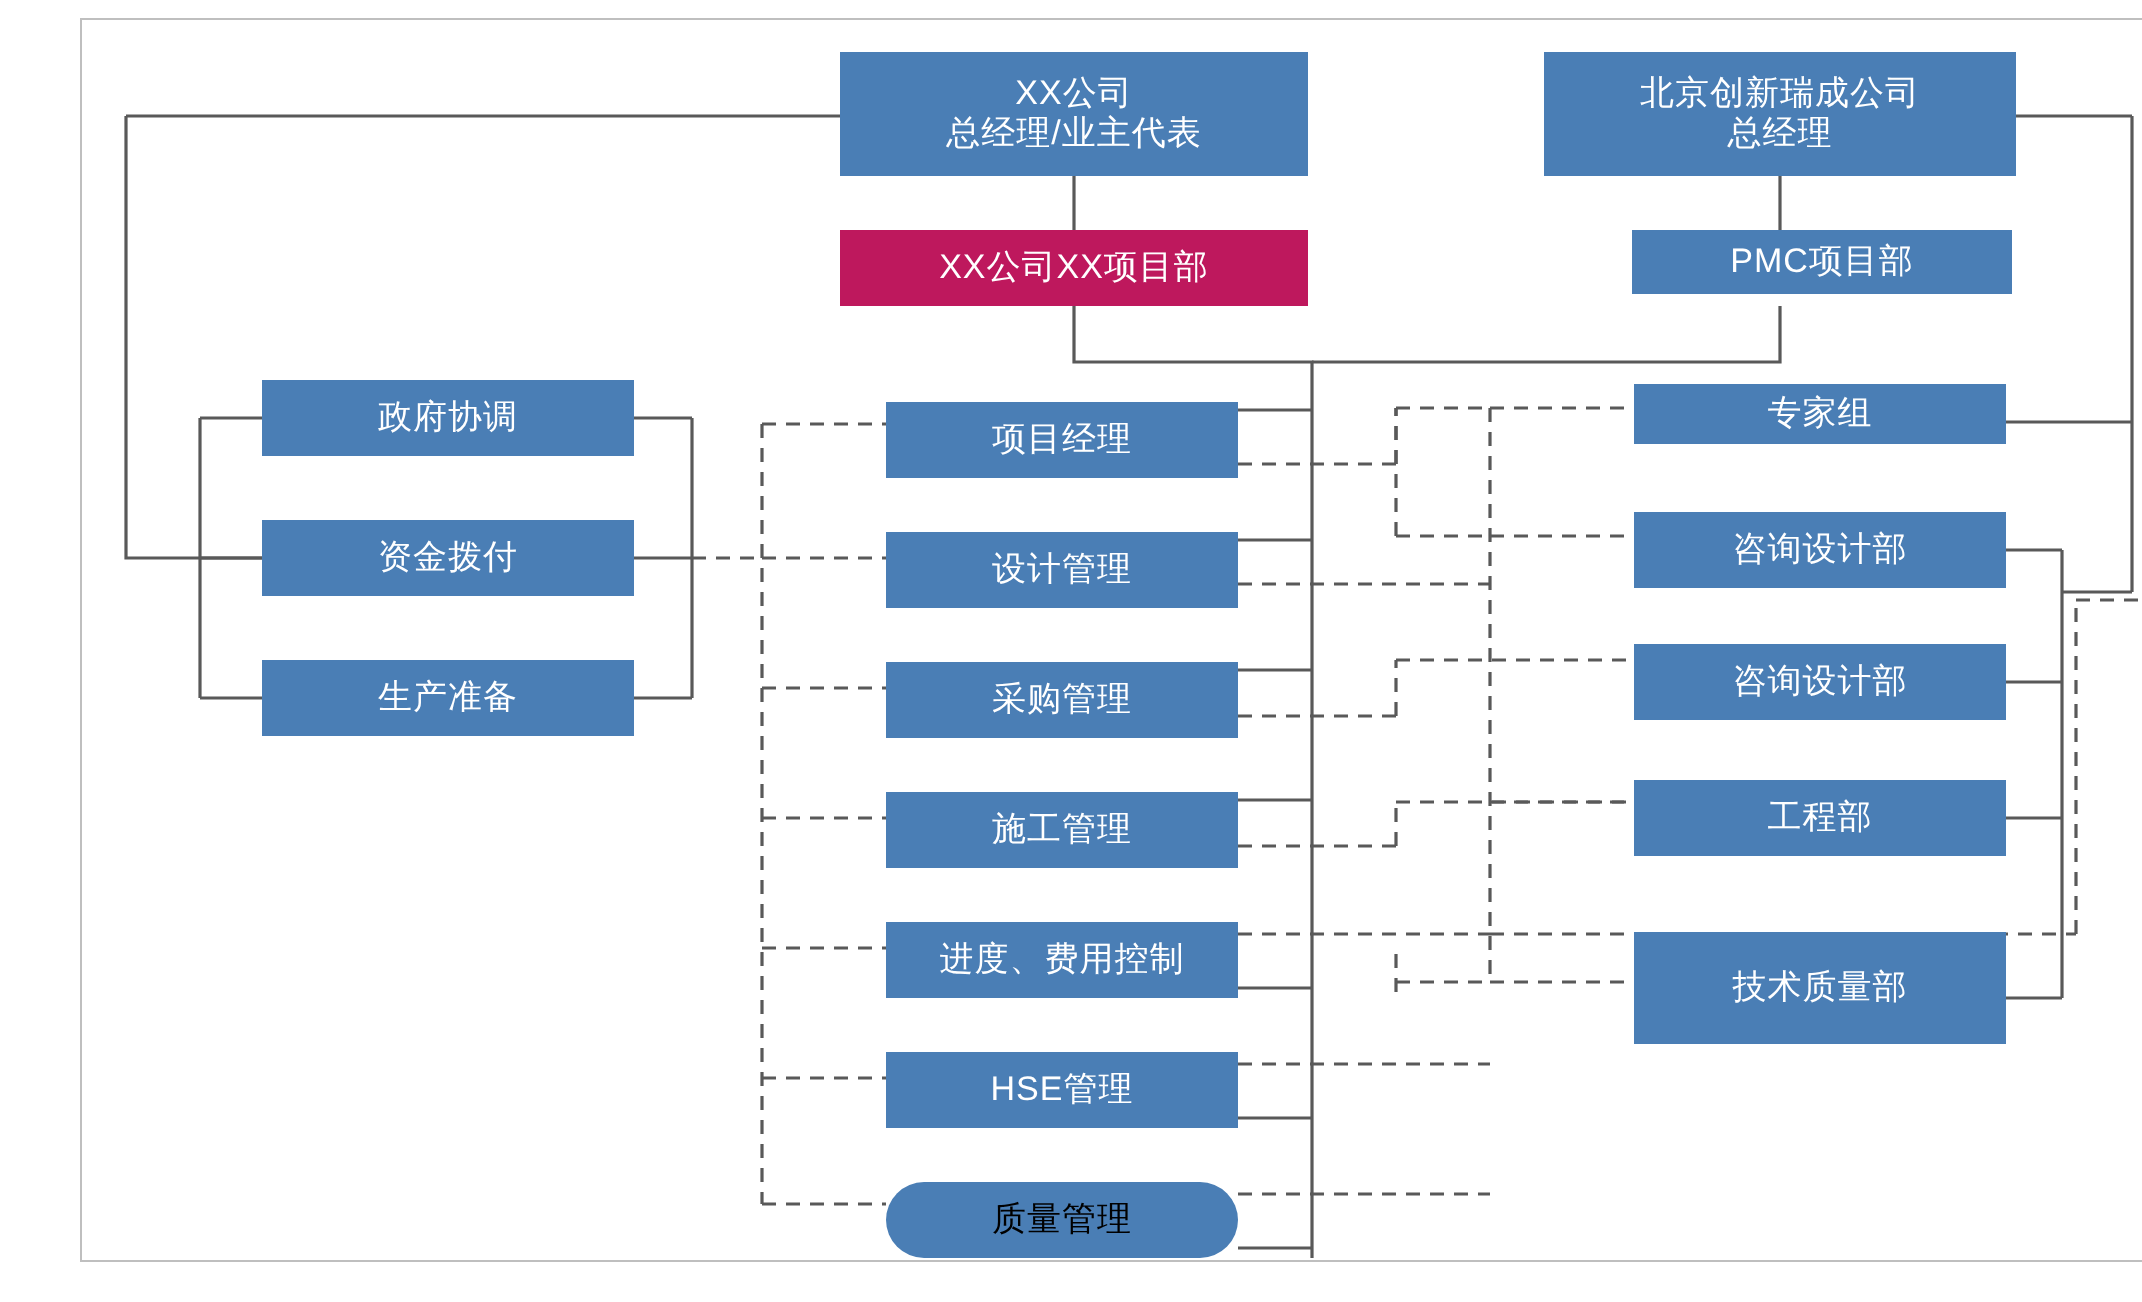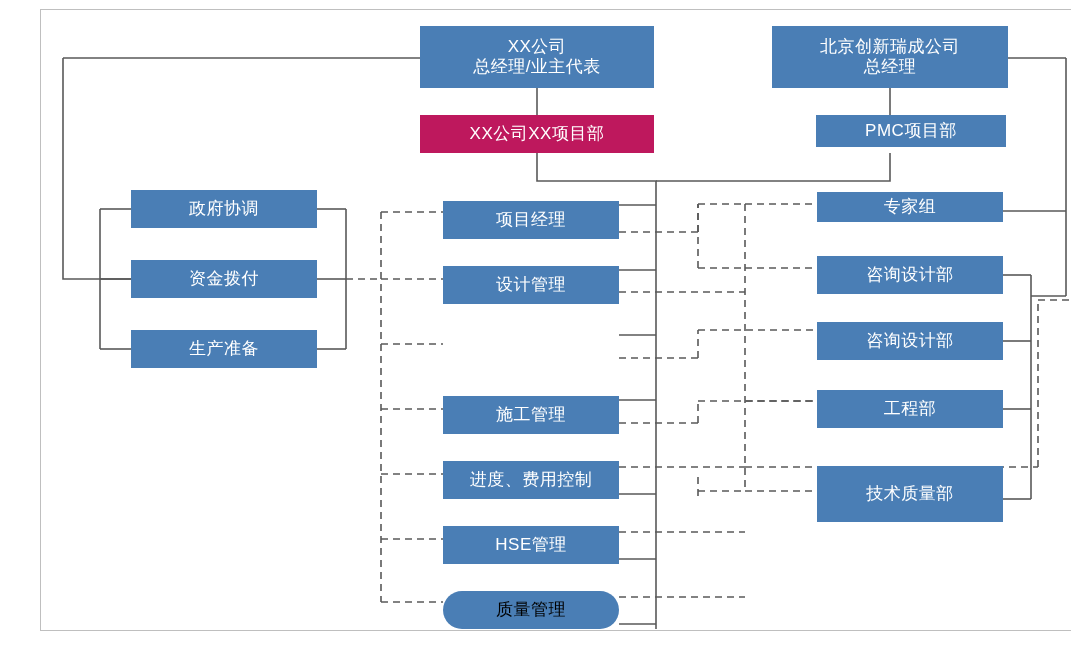--- a/index.html
+++ b/index.html
@@ -156,20 +156,23 @@
   <div class="node" style="left: 103px; top: 330px; width: 186px; height: 38px; font-size: 17px; background: rgb(74, 126, 181); color: rgb(255, 255, 255);">
     <span class="node-label">生产准备</span>
   </div>
 
   <div class="node" style="left: 415px; top: 201px; width: 176px; height: 38px; font-size: 17px; background: rgb(74, 126, 181); color: rgb(255, 255, 255); align-items: center;">
     <span class="node-label">项目经理</span>
   </div>
   <div class="node" style="left: 415px; top: 266px; width: 176px; height: 38px; font-size: 17px; background: rgb(74, 126, 181); color: rgb(255, 255, 255);">
     <span class="node-label">设计管理</span>
   </div>
+  <div class="node" style="left: 415px; top: 331px; width: 176px; height: 38px; font-size: 17px; background: rgb(74, 126, 181); color: rgb(255, 255, 255);">
+    <span class="node-label">采购管理</span>
+  </div>
   <div class="node" style="left: 415px; top: 396px; width: 176px; height: 38px; font-size: 17px; background: rgb(74, 126, 181); color: rgb(255, 255, 255); text-align: center;">
     <span class="node-label">施工管理</span>
   </div>
   <div class="node" style="left: 415px; top: 461px; width: 176px; height: 38px; font-size: 17px; background: rgb(74, 126, 181); color: rgb(255, 255, 255);">
     <span class="node-label">进度、费用控制</span>
   </div>
   <div class="node" style="left: 415px; top: 526px; width: 176px; height: 38px; font-size: 17px; background: rgb(74, 126, 181); color: rgb(255, 255, 255);">
     <span class="node-label">HSE管理</span>
   </div>
   <div class="node" style="left: 415px; top: 591px; width: 176px; height: 38px; font-size: 17px; background: rgb(74, 126, 181); color: #000000; border-radius: 19px;">

